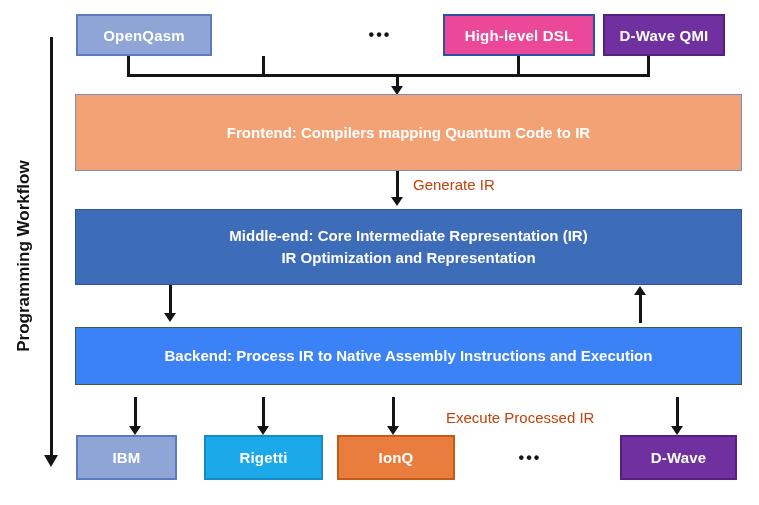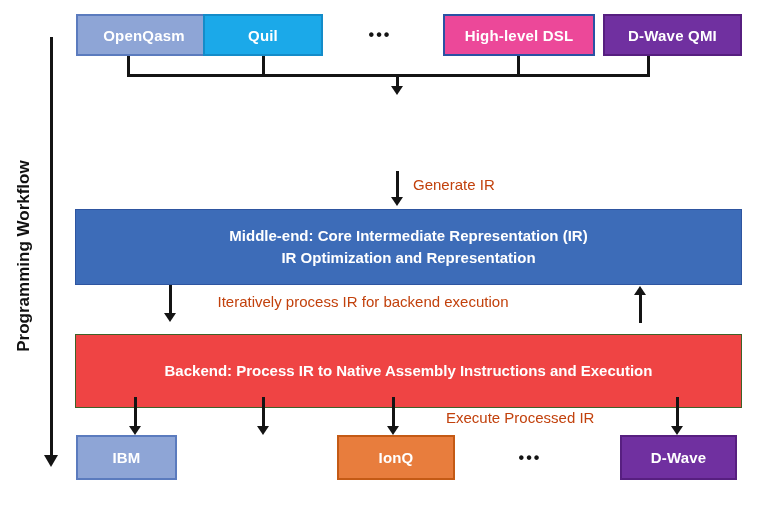--- a/index.html
+++ b/index.html
@@ -45,59 +45,59 @@
 </head>
 <body>
 
 <div id="canvas">
 
   <div class="wf-label">Programming Workflow</div>
   <div class="vline wf-arrow-line"></div>
   <div class="wf-arrowhead"></div>
 
   <div class="node" style="left: 76px; top: 14px; width: 136px; background-color: rgb(142, 165, 214); border-color: rgb(91, 123, 190);">OpenQasm</div>
-  <div class="node" style="left: 203px; top: 14px; width: 120px; background-color: rgb(27, 169, 233); border-color: rgb(20, 140, 201);">Quil</div>
   <div class="dots" style="left:355px;top:14px;width:50px;height:42px;">•••</div>
   <div class="node" style="left: 443px; top: 14px; width: 152px; background-color: #ec4899; border-color: rgb(42, 82, 164);">High-level DSL</div>
-  <div class="node" style="left: 603px; top: 14px; width: 139px; background-color: rgb(112, 48, 160); border-color: rgb(87, 31, 128);">D-Wave QMI</div>
+  <div class="node" style="left: 603px; top: 14px; width: 122px; background-color: rgb(112, 48, 160); border-color: rgb(87, 31, 128);">D-Wave QMI</div>
 
   <div class="vline" style="left:127px;top:56px;height:21px;"></div>
   <div class="vline" style="left:262px;top:56px;height:21px;"></div>
   <div class="vline" style="left:517px;top:56px;height:21px;"></div>
   <div class="vline" style="left:647px;top:56px;height:21px;"></div>
   <div class="hline" style="left:127px;top:74px;width:523px;"></div>
   <div class="vline" style="left:396px;top:74px;height:14px;"></div>
   <div class="ah-down" style="left:391px;top:86px;"></div>
 
+  <div class="stage" style="top: 94px; height: 77px; background-color: rgb(242, 162, 116); border-color: rgb(127, 143, 175);">Frontend: Compilers mapping Quantum Code to IR</div>
 
   <div class="vline" style="left:396px;top:171px;height:28px;"></div>
   <div class="ah-down" style="left:391px;top:197px;"></div>
   <div class="edge-label" style="left:413px;top:176px;">Generate IR</div>
 
   <div class="stage" style="top: 209px; height: 76px; background-color: rgb(61, 108, 184); border-color: rgb(46, 85, 160);">
     <div>Middle-end: Core Intermediate Representation (IR)</div>
     <div>IR Optimization and Representation</div>
   </div>
 
   <div class="vline" style="left:169px;top:285px;height:29px;"></div>
   <div class="ah-down" style="left:164px;top:313px;"></div>
   <div class="ah-up" style="left:634px;top:286px;"></div>
   <div class="vline" style="left:639px;top:294px;height:29px;"></div>
-  <div class="edge-label" style="left:213px;top:293px;width:300px;text-align:center;">Iteratively process IR for backend execution</div>
 
-  <div class="stage" style="top: 334px; height: 74px; background-color: #ef4444; border-color: rgb(62, 97, 41);">Backend: Process IR to Native Assembly Instructions and Execution</div>
+  <div class="stage" style="top: 327px; height: 58px; background-color: #3b82f6; border-color: rgb(62, 97, 41);">Backend: Process IR to Native Assembly Instructions and Execution</div>
 
   <div class="vline" style="left:134px;top:397px;height:29px;"></div>
   <div class="ah-down" style="left:129px;top:426px;"></div>
   <div class="vline" style="left:262px;top:397px;height:29px;"></div>
   <div class="ah-down" style="left:257px;top:426px;"></div>
   <div class="vline" style="left:392px;top:397px;height:29px;"></div>
   <div class="ah-down" style="left:387px;top:426px;"></div>
   <div class="vline" style="left:676px;top:397px;height:29px;"></div>
   <div class="ah-down" style="left:671px;top:426px;"></div>
   <div class="edge-label" style="left:412px;top:409px;margin-left:34px;">Execute Processed IR</div>
 
   <div class="node bottom" style="left: 76px; top: 435px; width: 101px; background-color: rgb(142, 165, 214); border-color: rgb(91, 123, 190);">IBM</div>
+  <div class="node bottom" style="left: 204px; top: 435px; width: 119px; background-color: rgb(27, 169, 233); border-color: rgb(20, 140, 201);">Rigetti</div>
   <div class="node bottom" style="left: 337px; top: 435px; width: 118px; background-color: rgb(232, 125, 61); border-color: rgb(196, 90, 21);">IonQ</div>
   <div class="dots" style="left:505px;top:435px;width:50px;height:45px;">•••</div>
   <div class="node bottom" style="left: 620px; top: 435px; width: 117px; background-color: rgb(112, 48, 160); border-color: rgb(87, 31, 128);">D-Wave</div>
 
 </div>
 
 </body></html>

